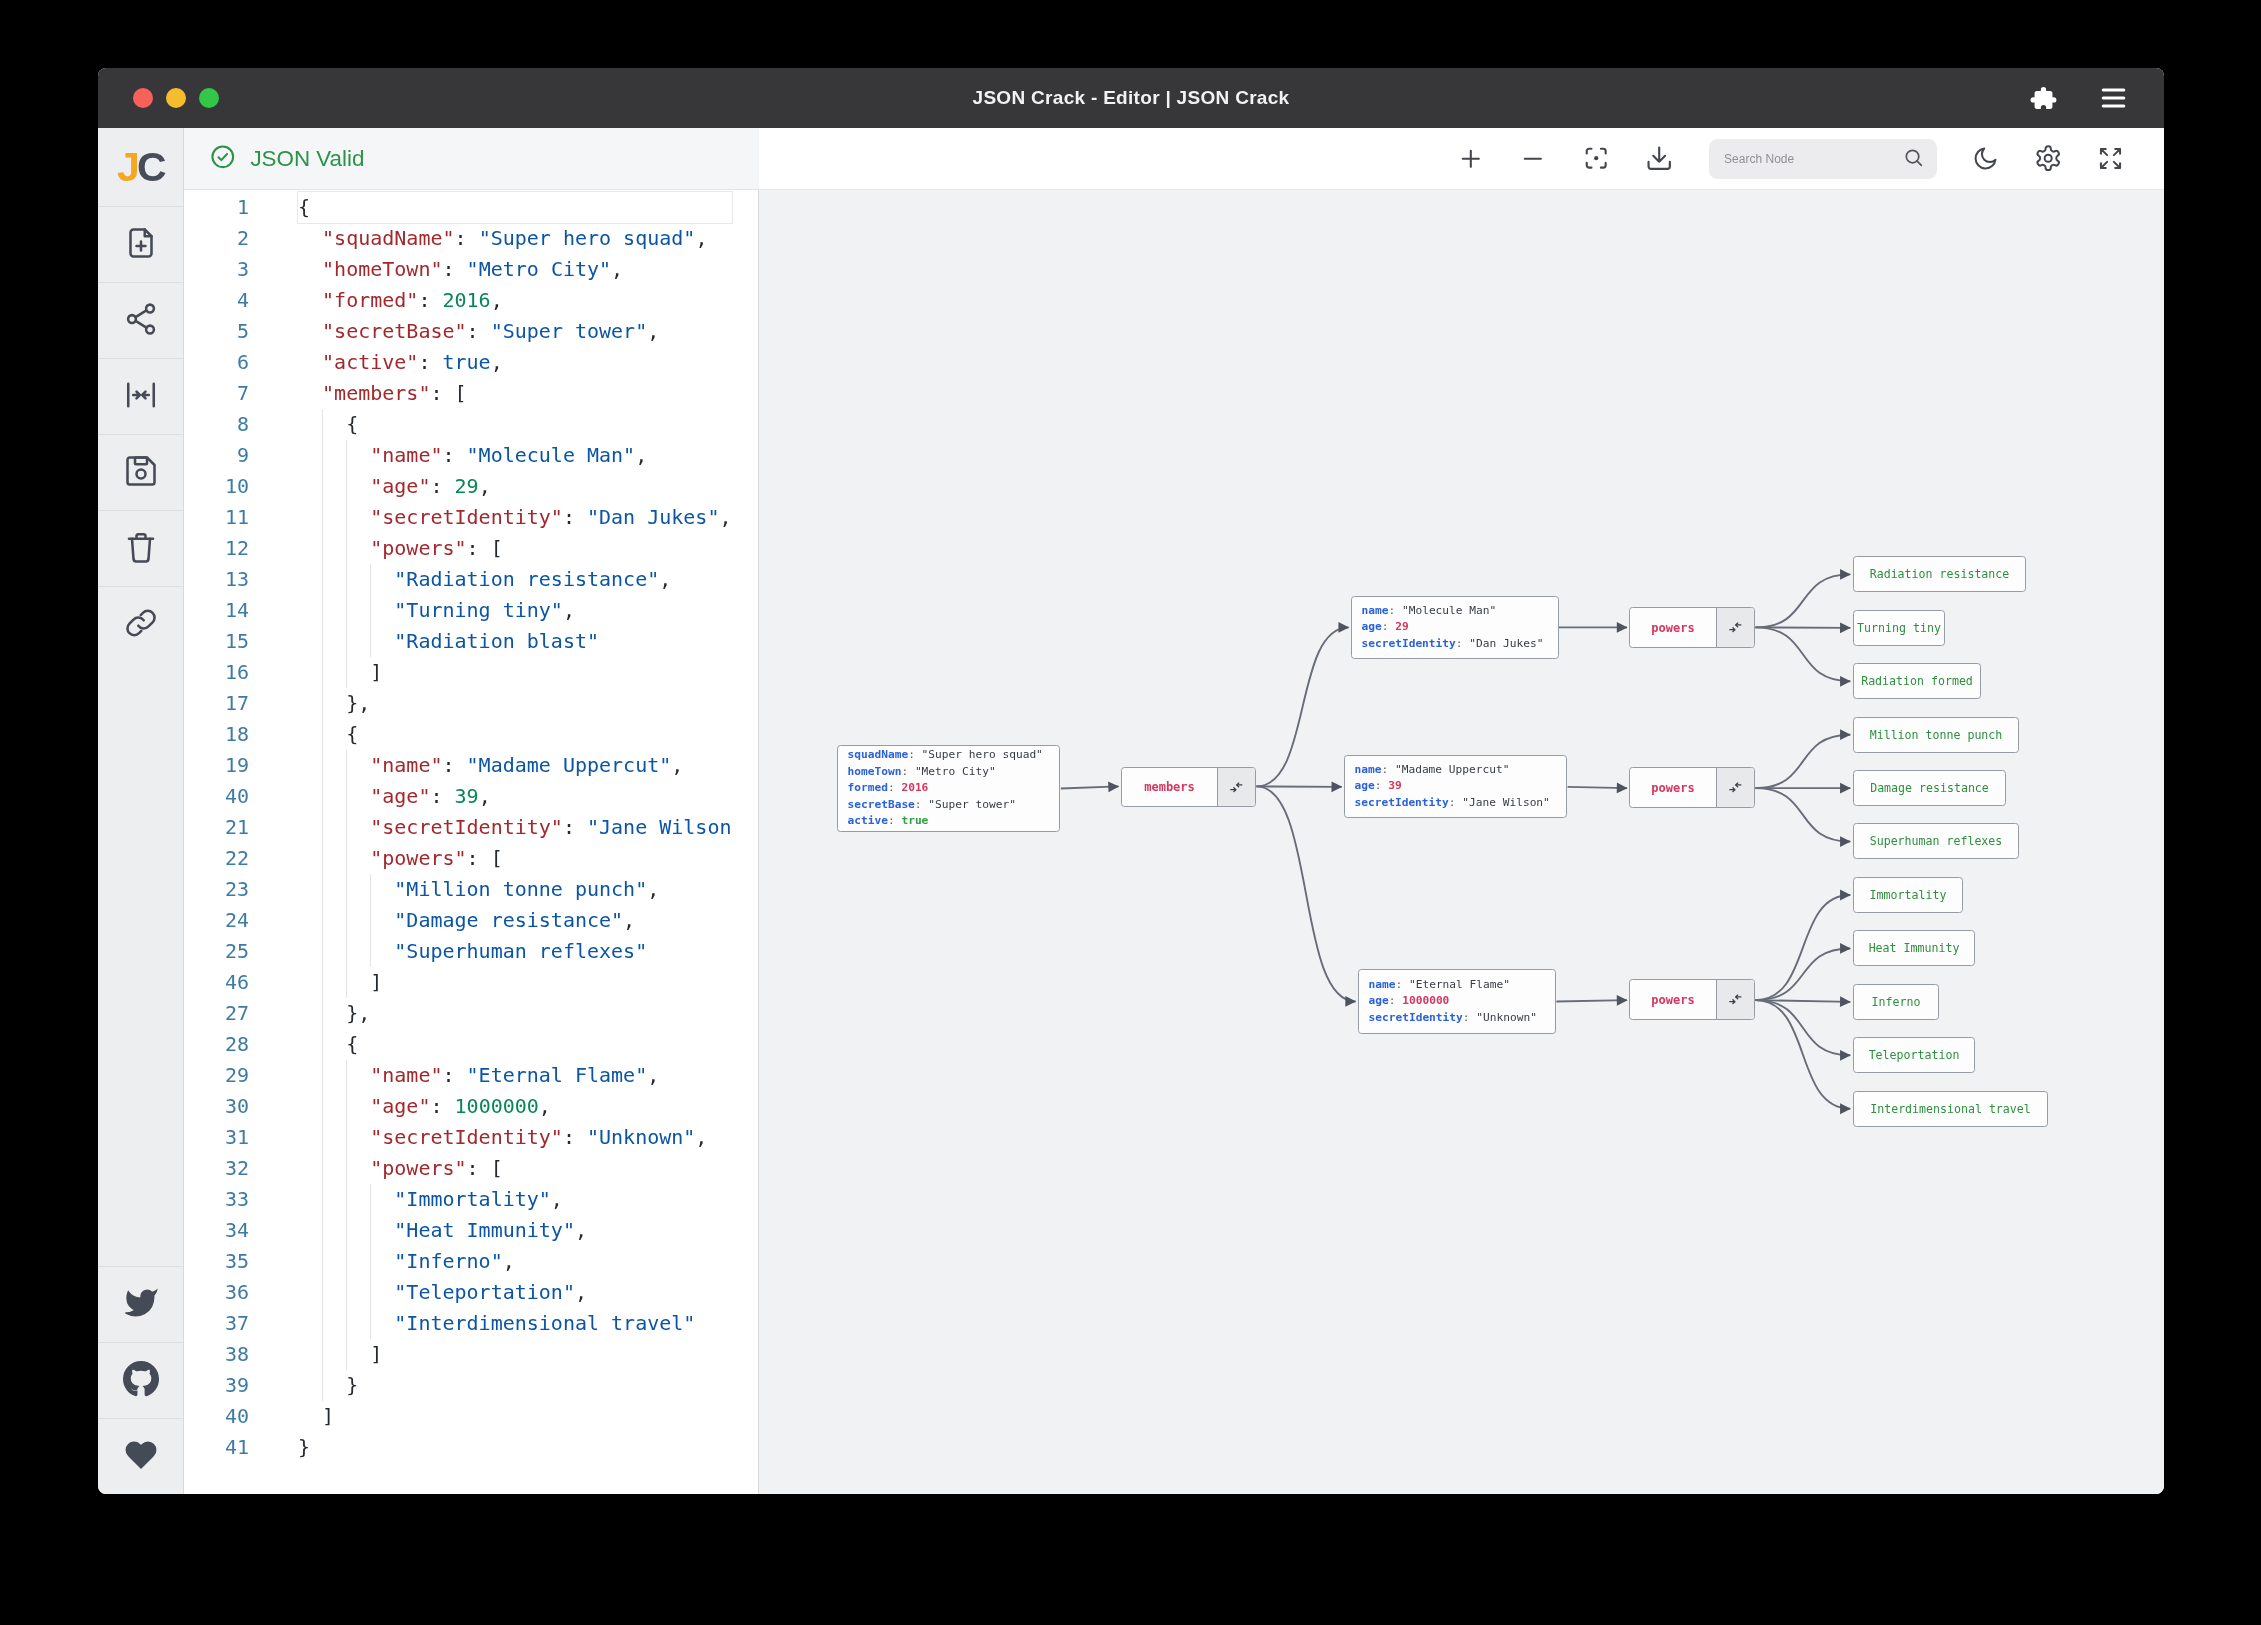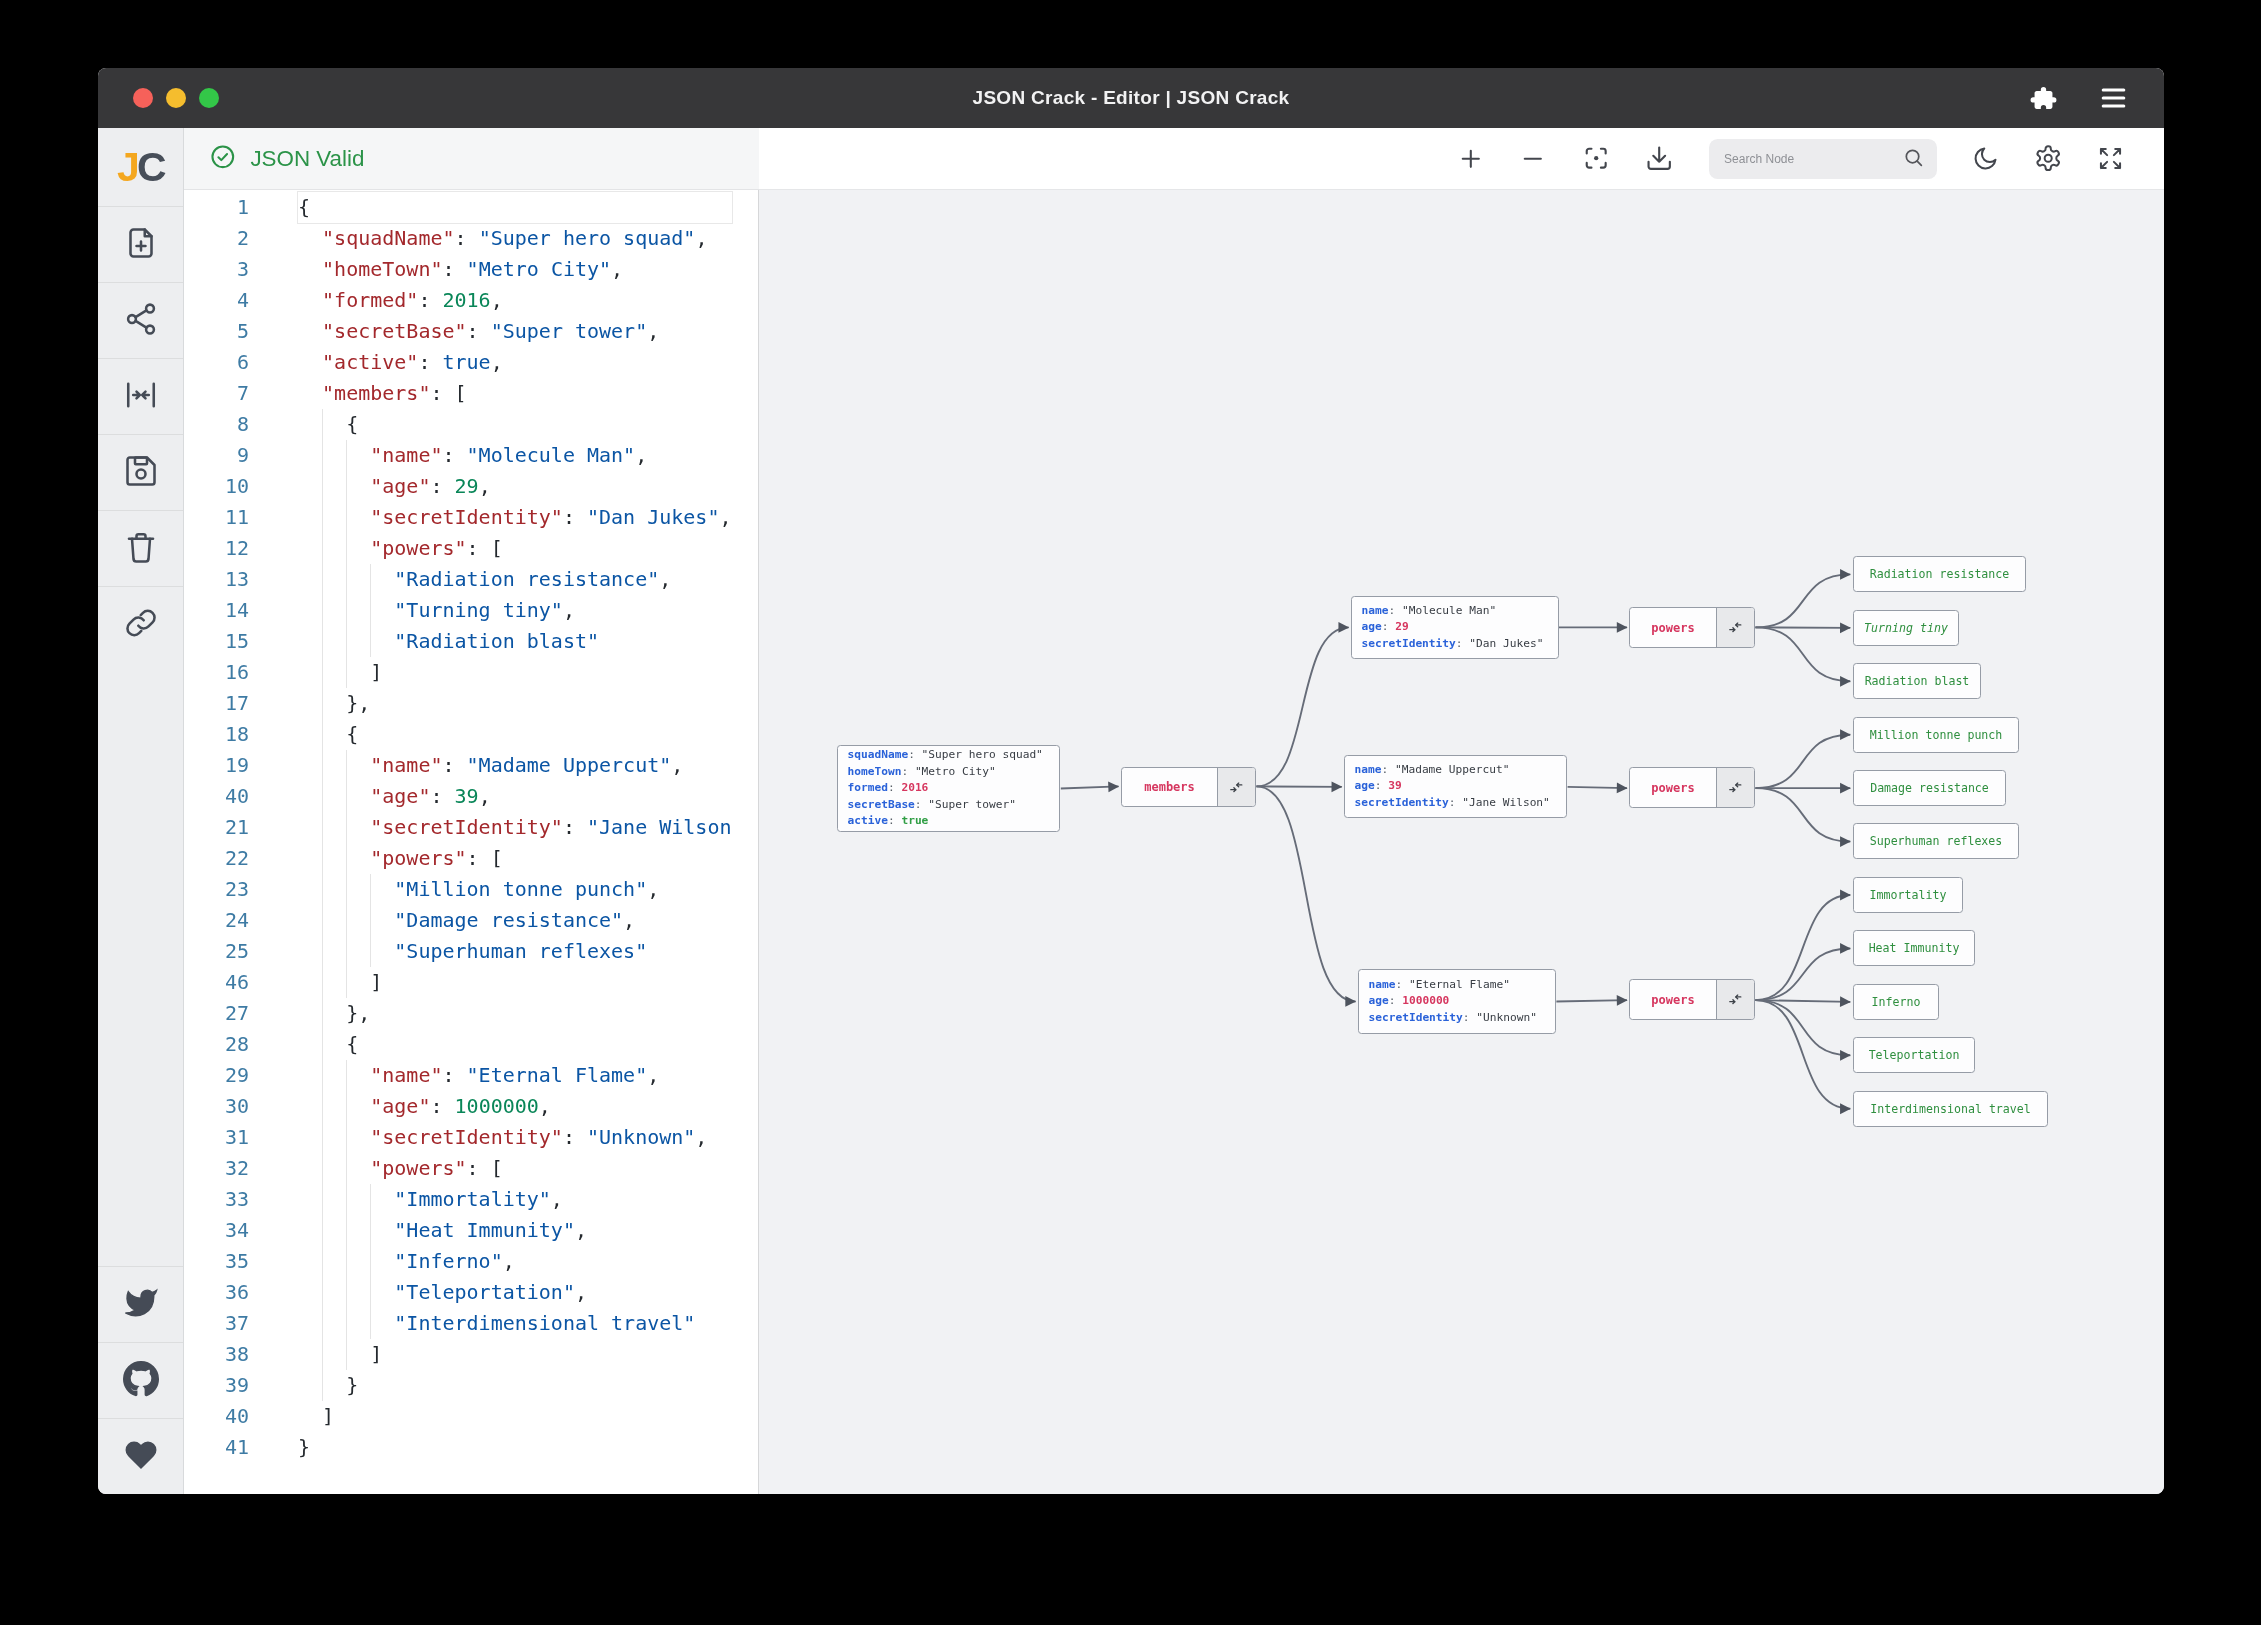--- a/index.html
+++ b/index.html
@@ -490,25 +490,25 @@
                 <path d="M14 5.4H8.6"></path>
                 <path d="M10.6 3.4 8.6 5.4l2 2"></path>
                 <path d="M2 10.6h5.4"></path>
                 <path d="M5.4 8.6l2 2-2 2"></path>
               </svg>
             </span>
           </div>
           <div class="gnode leaf" style="left: 1094px; top: 366px; width: 173px; height: 36px;">
             <span>Radiation resistance</span>
           </div>
-          <div class="gnode leaf" style="left: 1094px; top: 420px; width: 106px; height: 36px; font-style: italic;">
+          <div class="gnode leaf" style="left: 1094px; top: 420px; width: 92px; height: 36px;">
             <span>Turning tiny</span>
           </div>
           <div class="gnode leaf" style="left: 1094px; top: 473px; width: 128px; height: 36px;">
-            <span>Radiation blast</span>
+            <span>Radiation formed</span>
           </div>
           <div class="gnode leaf" style="left: 1094px; top: 527px; width: 166px; height: 36px;">
             <span>Million tonne punch</span>
           </div>
           <div class="gnode leaf" style="left: 1094px; top: 580px; width: 153px; height: 36px;">
             <span>Damage resistance</span>
           </div>
           <div class="gnode leaf" style="left: 1094px; top: 633px; width: 166px; height: 36px;">
             <span>Superhuman reflexes</span>
           </div>

